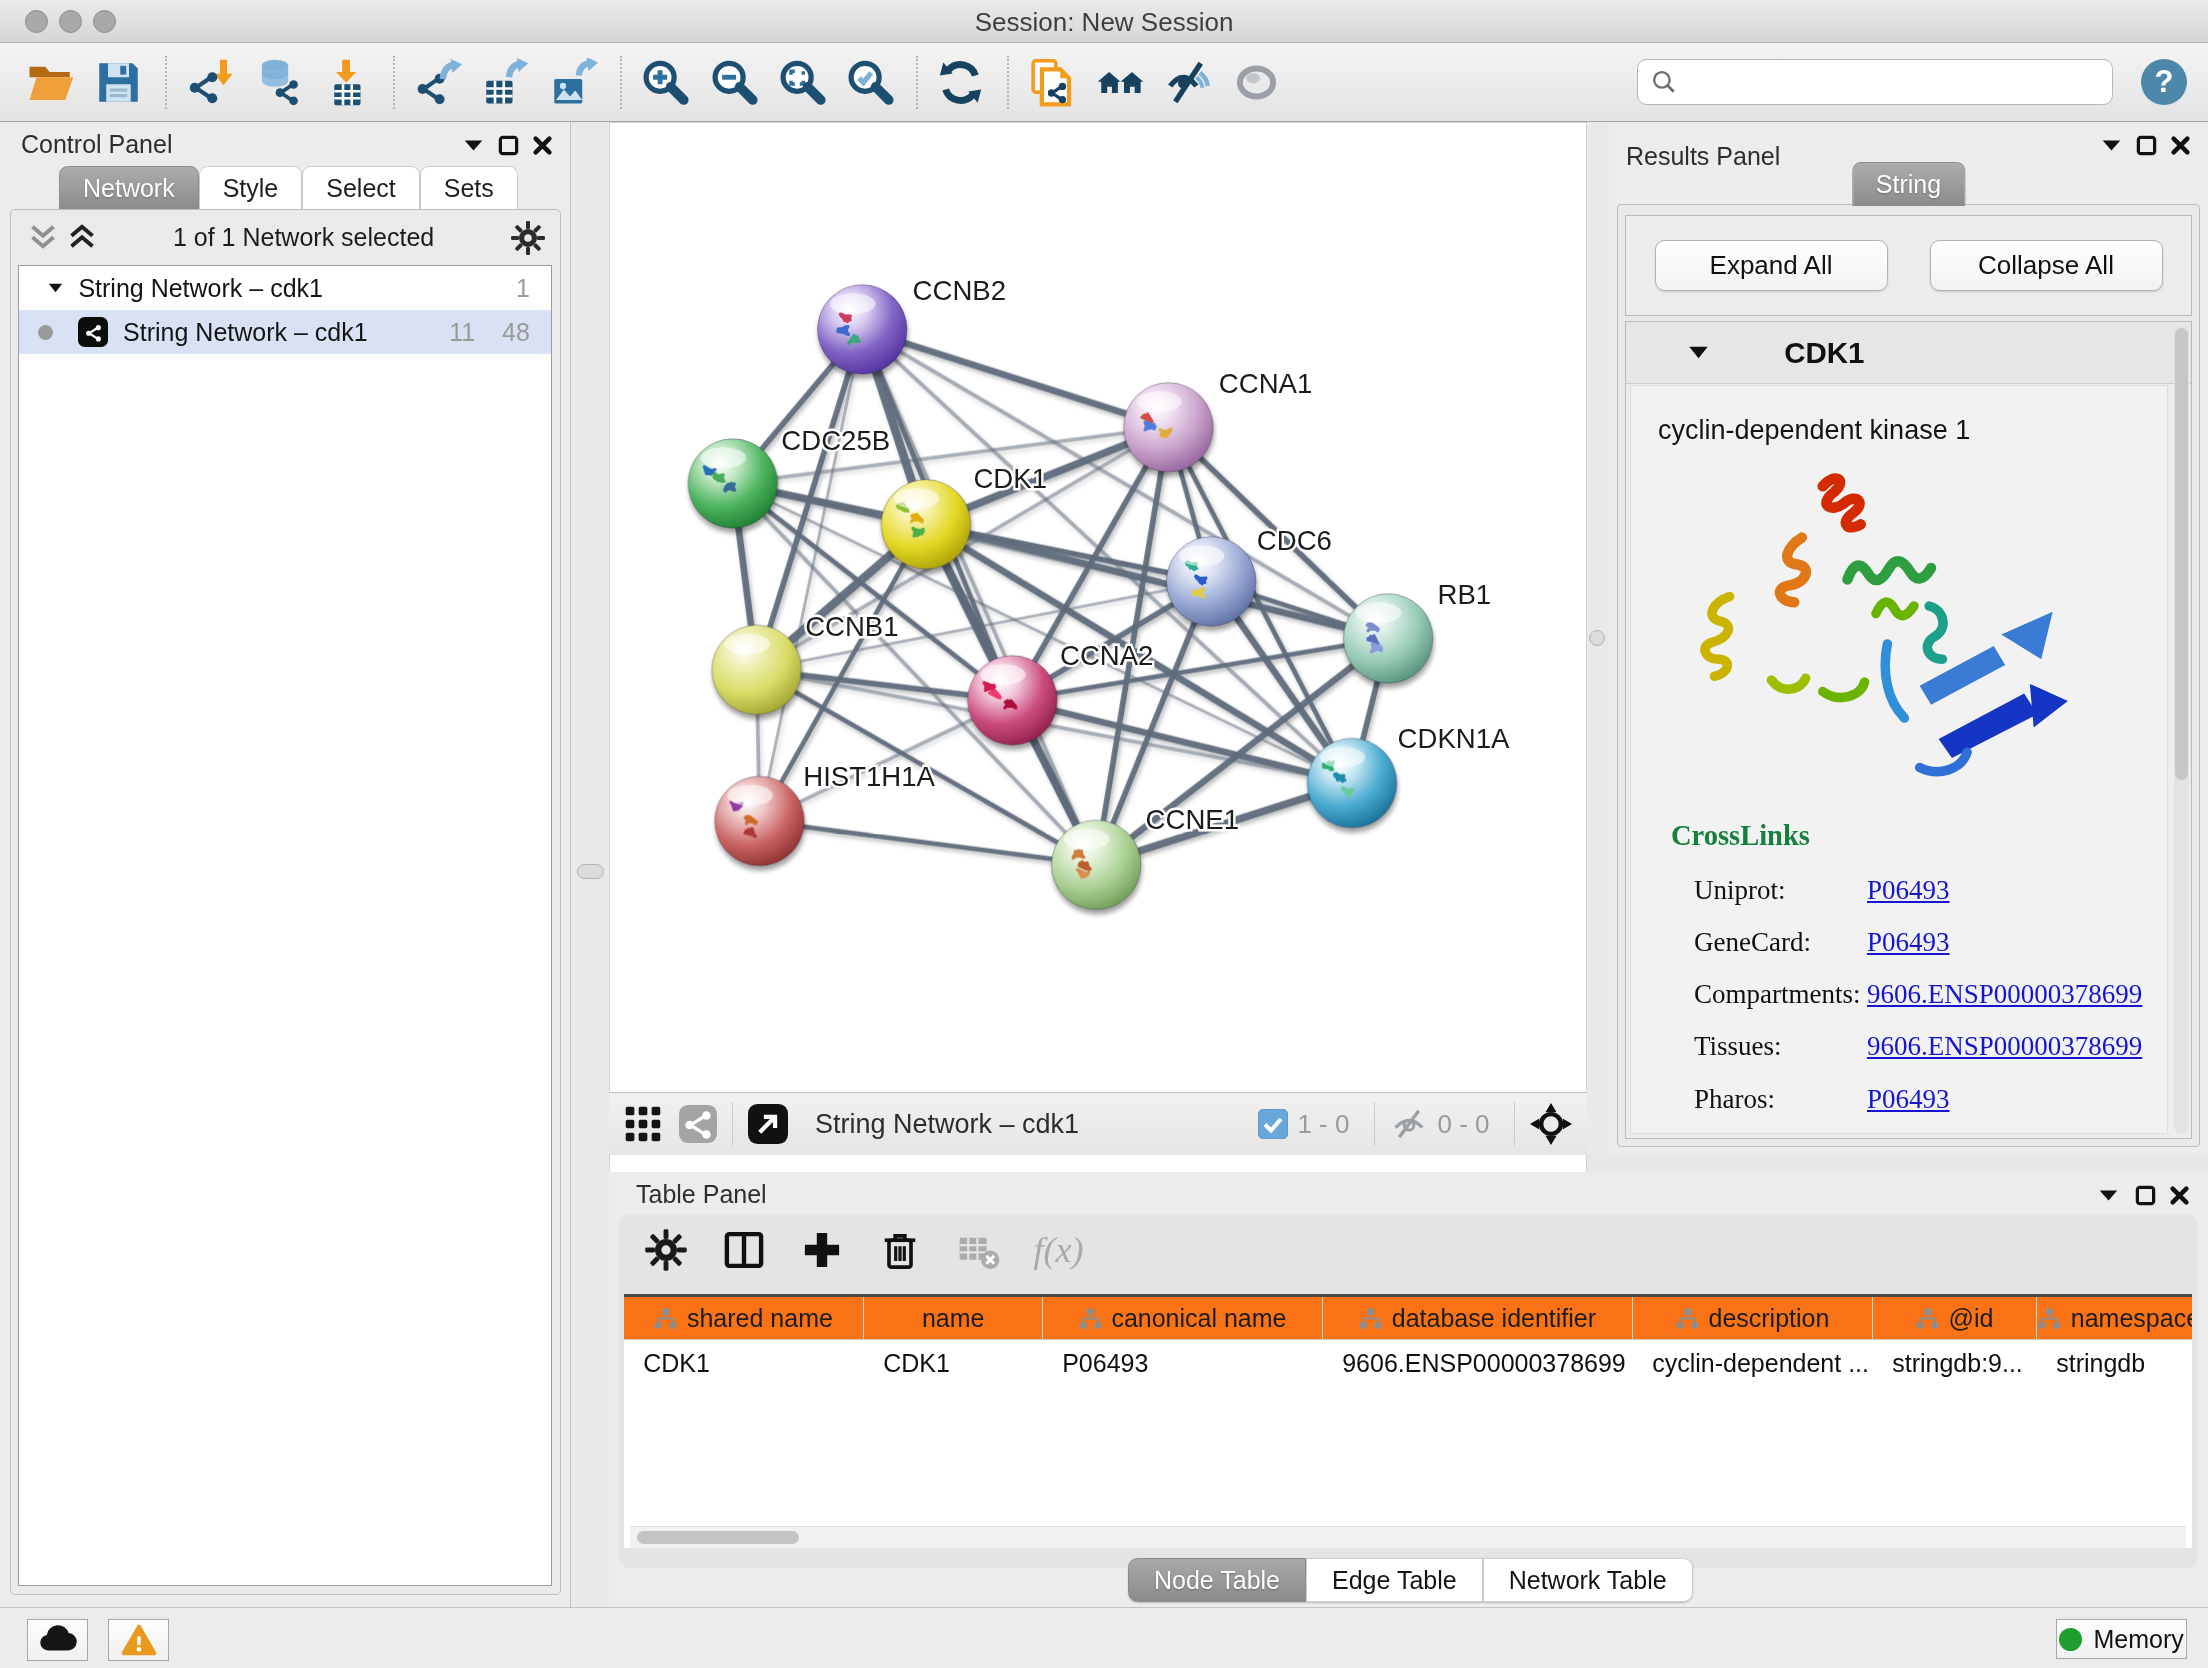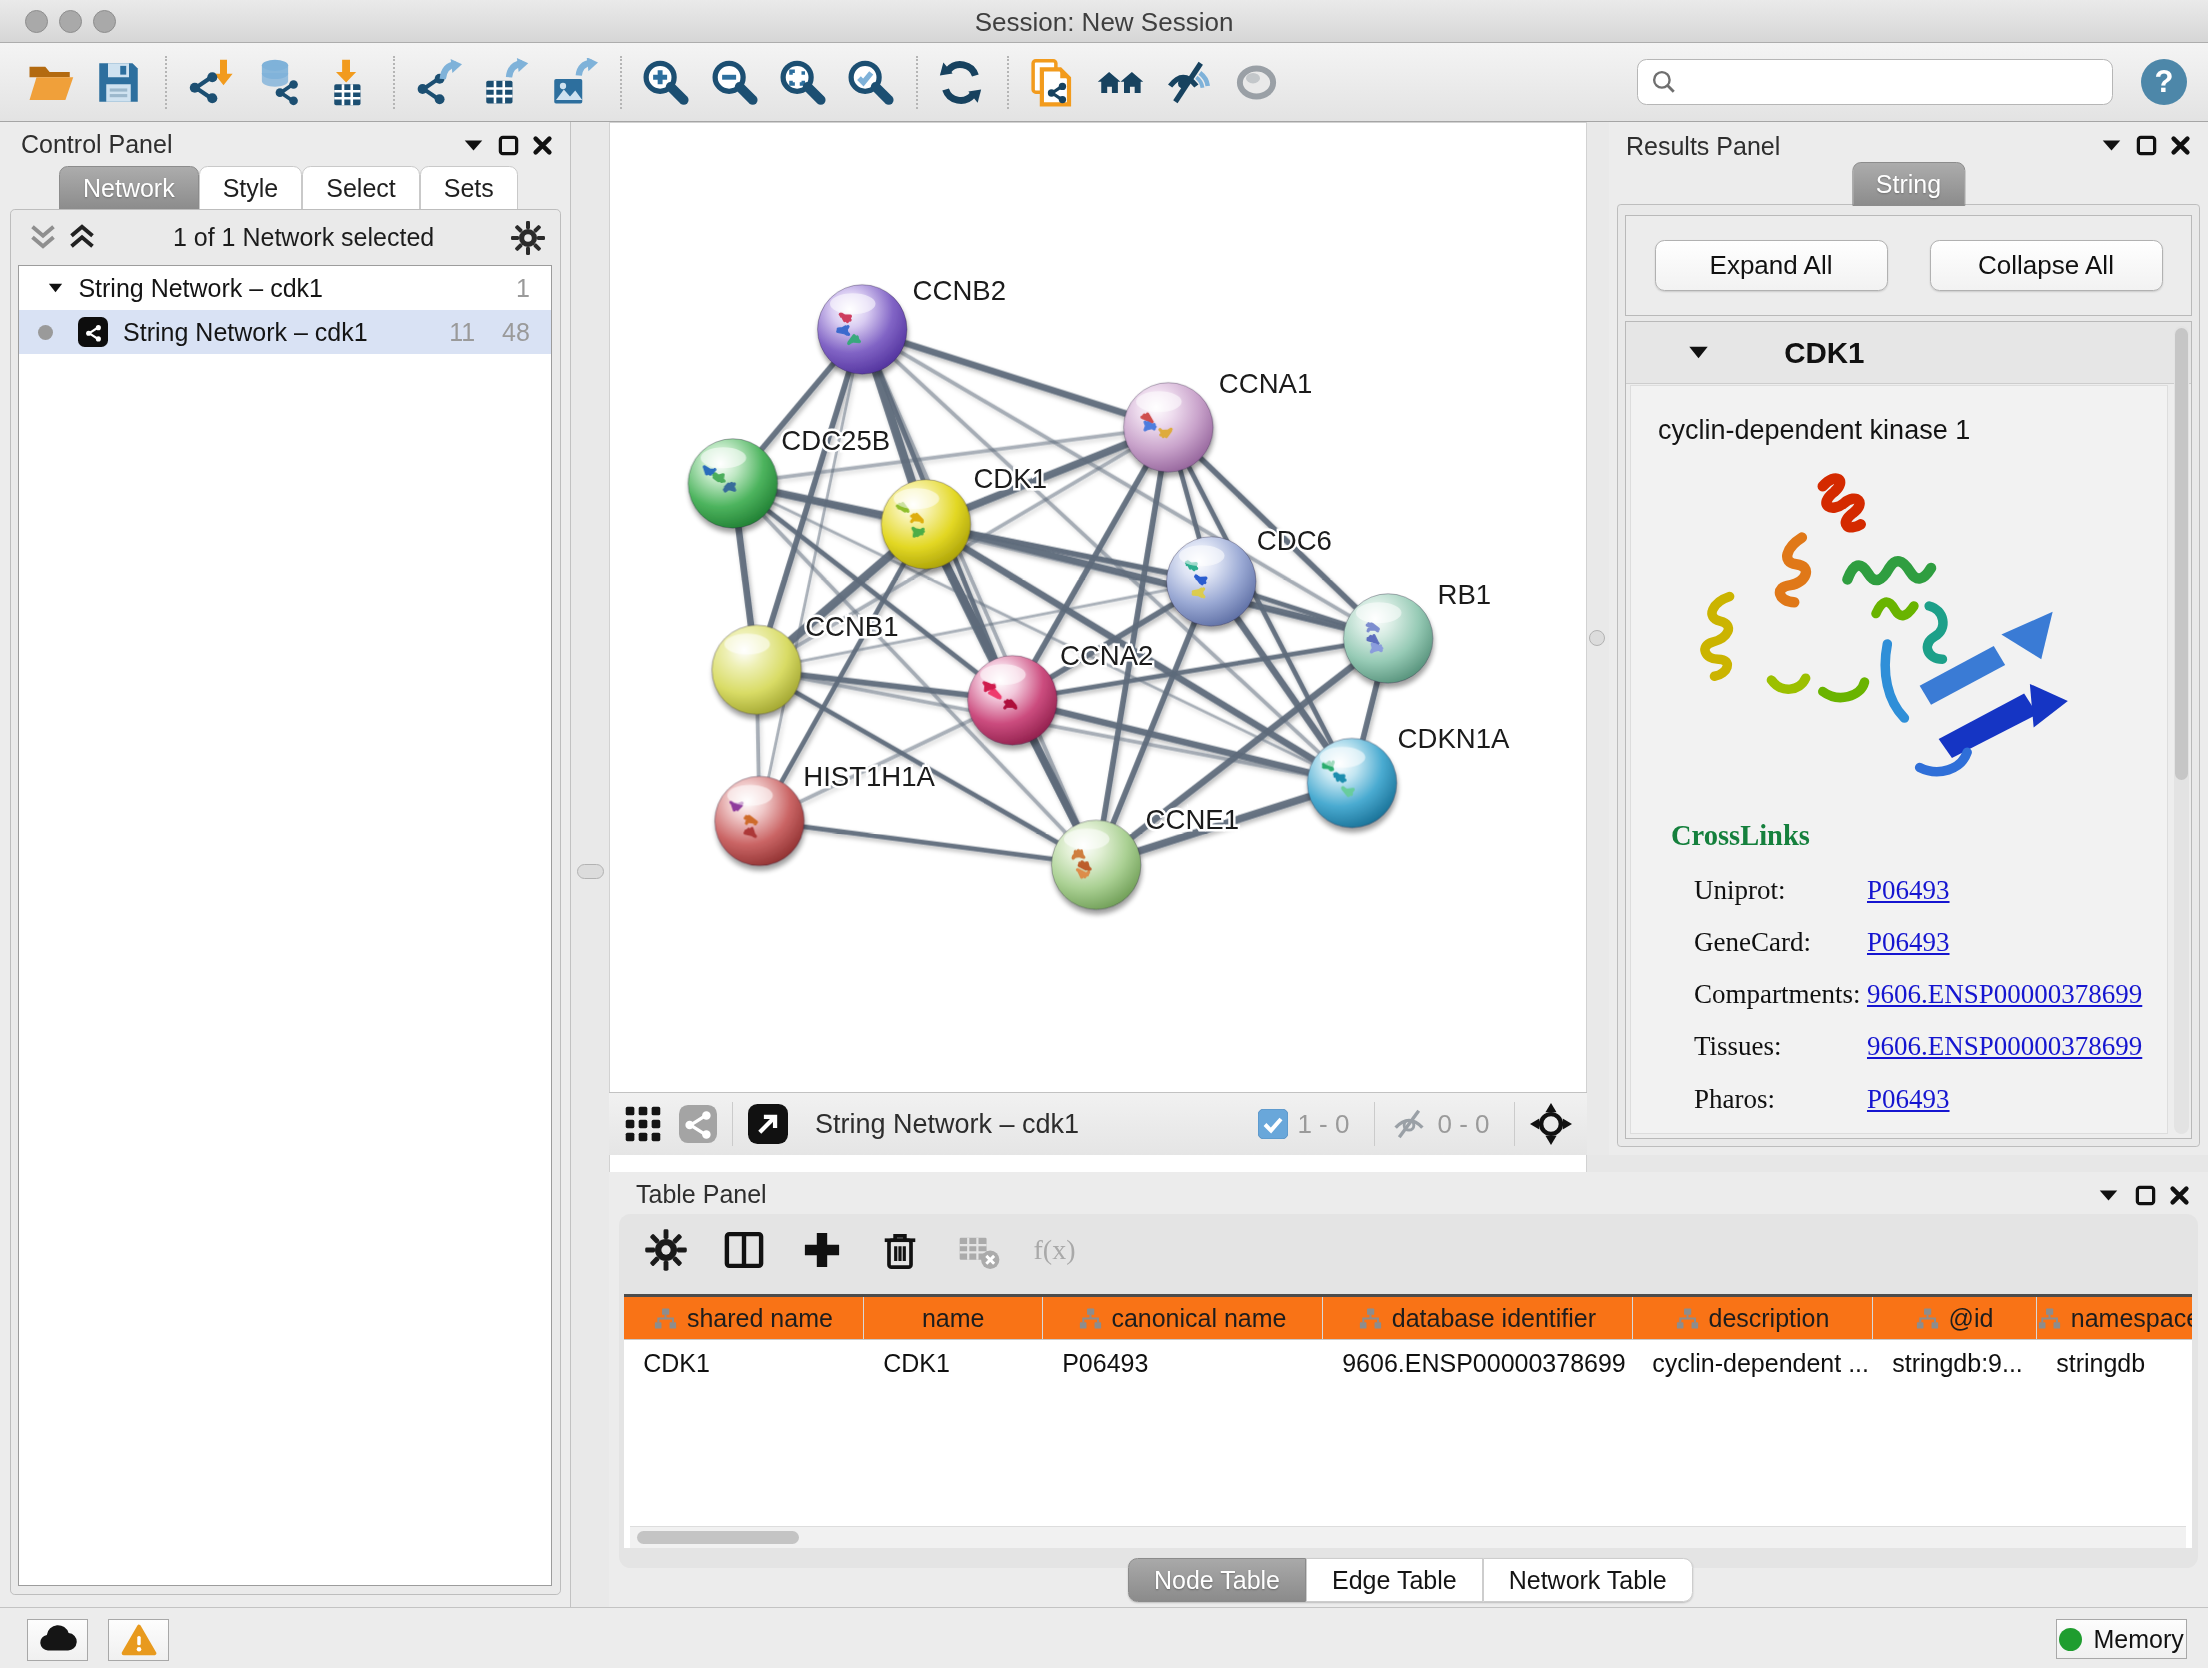--- a/index.html
+++ b/index.html
@@ -69,21 +69,21 @@
   #xl-title{position:absolute;left:40px;top:434px;font-family:"Liberation Serif",serif;font-weight:bold;font-size:28.5px;color:#15803d}
   .xl-row{position:absolute;left:63px;font-family:"Liberation Serif",serif;font-size:27px;color:#101010}
   .xl-row a{position:absolute;left:173px;color:#1515d0;text-decoration:underline;white-space:nowrap}
   #rp-scroll{position:absolute;right:1.9px;top:3.8px;bottom:3.8px;width:15px;background:#e3e3e3;border-radius:7.6px}
   #rp-scroll .thumb{position:absolute;left:1px;top:1.9px;width:13.3px;height:56%;background:#c6c6c6;border-radius:6.7px}
 
   
   #table-panel{position:absolute;left:609px;top:1172px;width:1600px;height:436px;background:#ececec}
   #tp-box{position:absolute;left:9.5px;right:11.4px;top:42px;height:354px;background:#e4e4e4;border-radius:11.4px}
   #tp-toolbar{position:absolute;left:25px;top:7.6px;height:57px;display:flex;align-items:center;gap:34px}
-  .fx{font-family:"Liberation Serif",serif;font-size:28px;color:#a9a9a9}
+  .fx{font-family:"Liberation Serif",serif;font-style:italic;font-size:36px;color:#a9a9a9}
   #tp-table{position:absolute;left:5.7px;right:5.7px;top:80px;height:251px;background:#fff;border-top:3.8px solid #4c4c4c;overflow:hidden}
   #tbl-head{display:flex;height:42px;background:#f97316;border-bottom:1px solid #c9c9c9}
   .th{display:flex;align-items:center;justify-content:center;gap:9.5px;font-size:25px;color:#1d1d1d;border-right:1px solid #d8d8d8;box-sizing:border-box;overflow:hidden;white-space:nowrap;flex:0 0 auto}
   #tbl-row{display:flex;height:46px;background:#fff}
   .td{display:flex;align-items:center;font-size:25px;color:#101010;padding-left:19px;box-sizing:border-box;overflow:hidden;white-space:nowrap;flex:0 0 auto}
   #tp-hscroll{position:absolute;left:5.7px;right:5.7px;bottom:0;height:21px;background:#f1f1f1;border-top:1px solid #ddd}
   #tp-hscroll .thumb{position:absolute;left:7.6px;top:3.8px;width:162px;height:13.3px;background:#c4c4c4;border-radius:6.7px}
   #tp-tabs{position:absolute;left:519px;top:386px;display:flex;border-radius:9.5px;box-shadow:0 1px 1.9px rgba(0,0,0,.2)}
   .seg{height:44px;box-sizing:border-box;background:#fff;border:1px solid #cdcdcd;display:flex;align-items:center;justify-content:center;font-size:25px;color:#141414;padding:0 25px}
   .seg:first-child{border-radius:9.5px 0 0 9.5px}
@@ -646,21 +646,21 @@
           <polygon points="17,0 21.5,7.5 12.5,7.5"></polygon>
           <polygon points="17,34 21.5,26.5 12.5,26.5"></polygon>
           <polygon points="0,17 7.5,12.5 7.5,21.5"></polygon>
           <polygon points="34,17 26.5,12.5 26.5,21.5"></polygon>
         </g>
       </svg>
   </div>
 </div>
 
 <div id="results-panel">
-  <div style="position:absolute;left:17px;top:10px" class="panel-title">Results Panel</div>
+  <div style="position:absolute;left:17px;top:20px" class="panel-title">Results Panel</div>
   <svg class="hico" style="position:absolute;right:84px;top:11.4px" viewBox="0 0 20 20">
       <polygon points="3,6 17,6 10,14" fill="#111"></polygon>
     </svg>
   <svg class="hico" style="position:absolute;right:49px;top:10.5px" viewBox="0 0 20 20">
       <rect x="3.5" y="3.5" width="13" height="13" rx="2" fill="none" stroke="#111" stroke-width="2.6"></rect>
     </svg>
   <svg class="hico" style="position:absolute;right:15px;top:10.5px" viewBox="0 0 20 20">
       <path d="M4.5 4.5L15.5 15.5M15.5 4.5L4.5 15.5" stroke="#111" stroke-width="3.6" stroke-linecap="round"></path>
     </svg>
   <div id="rp-tab" class="tab active">String</div>

